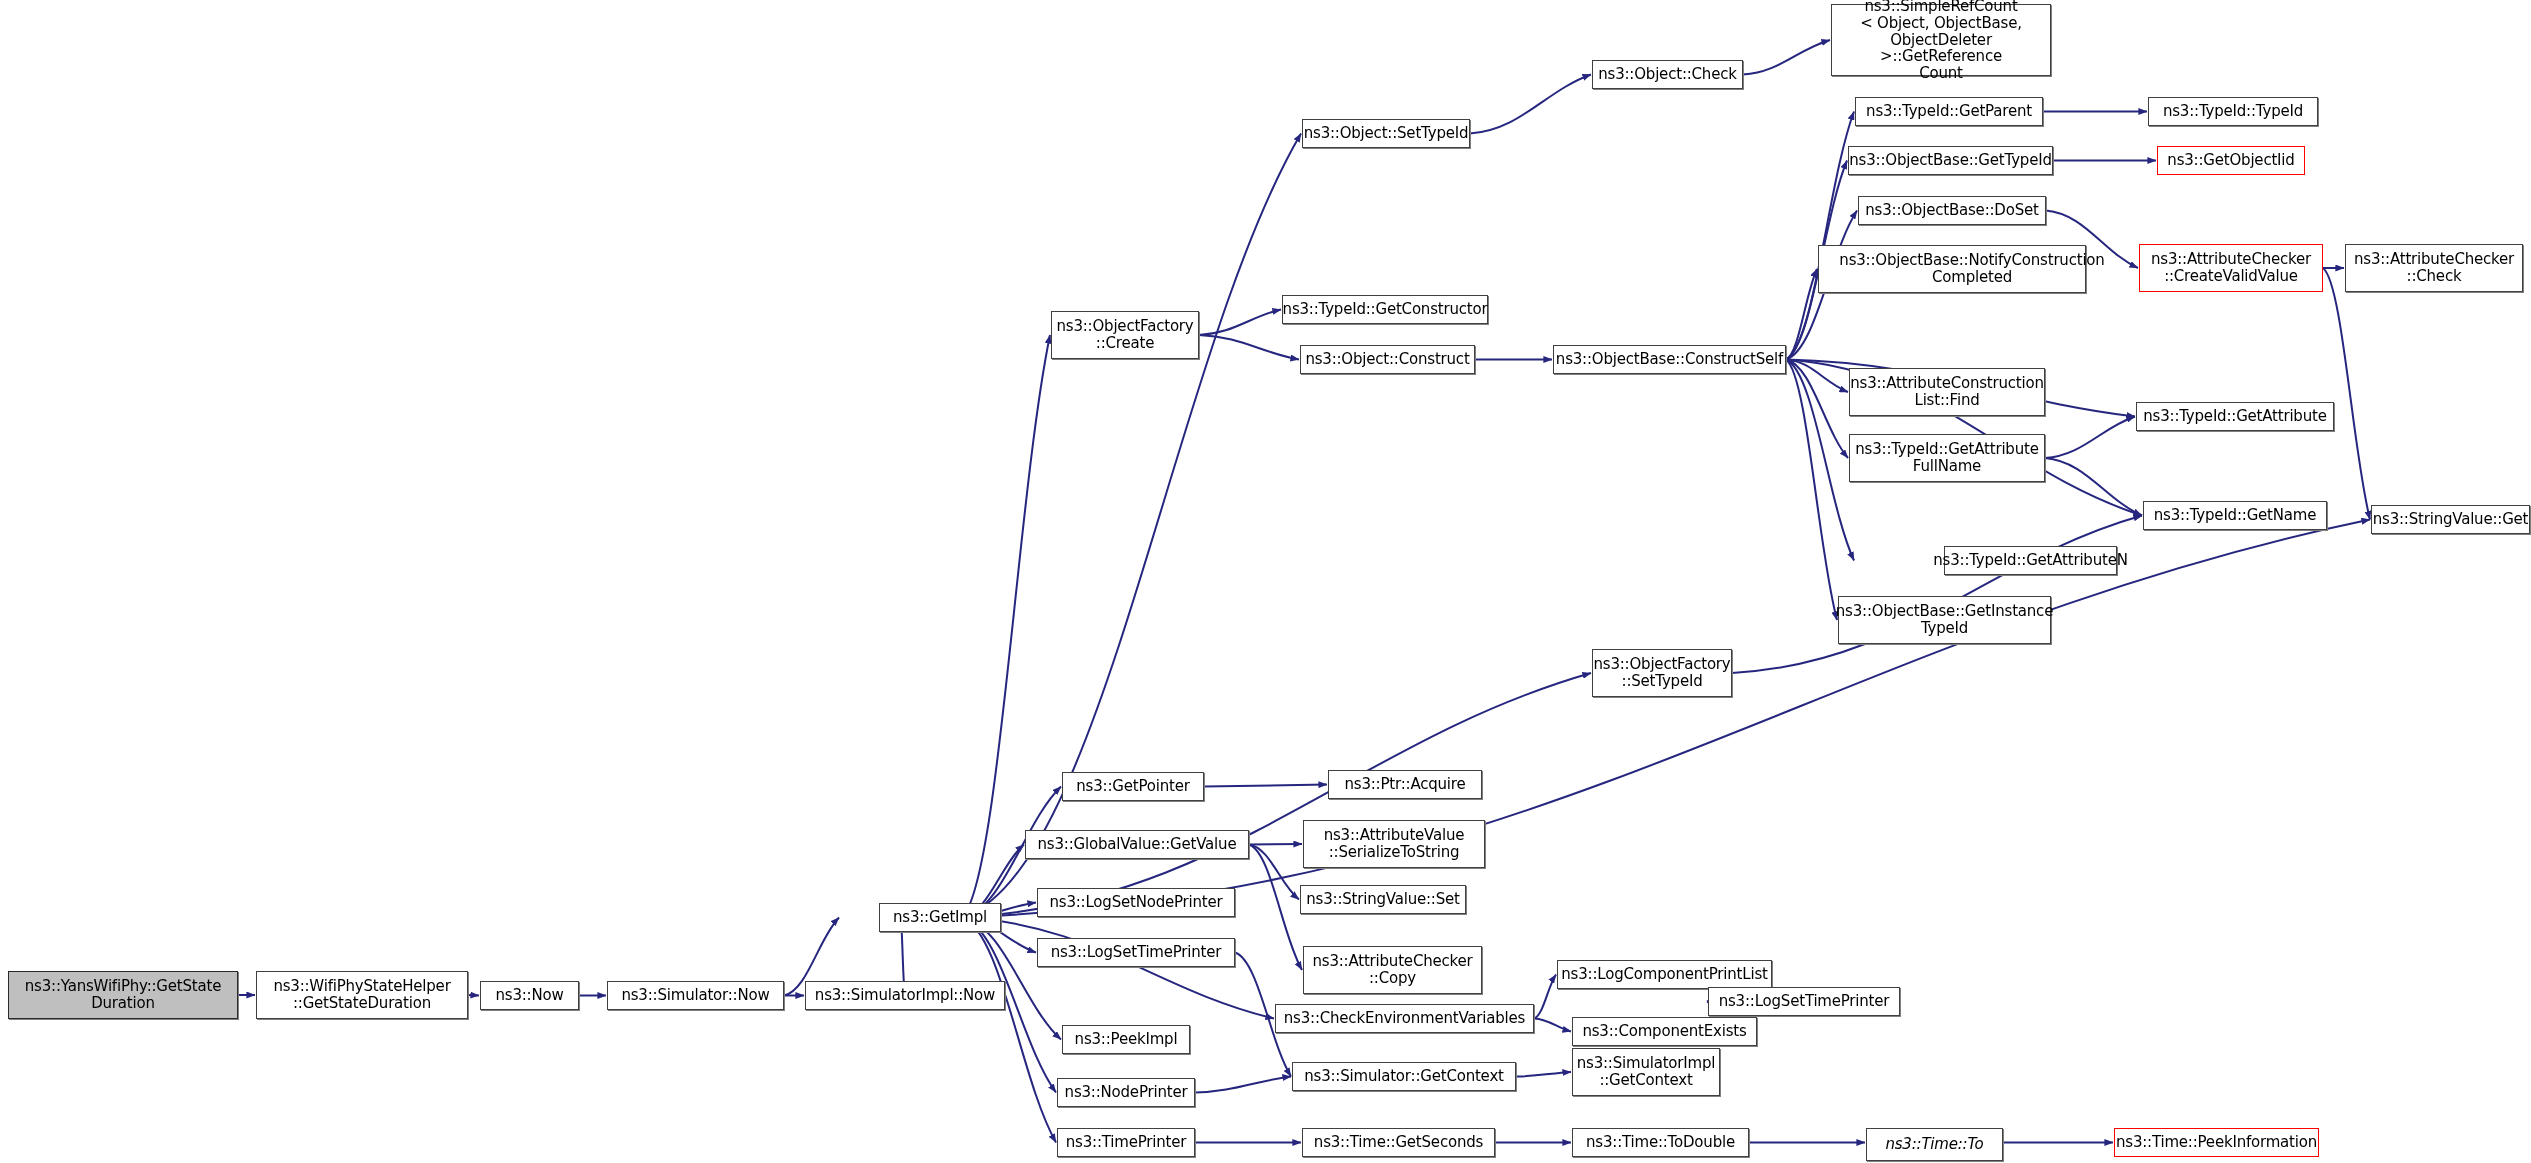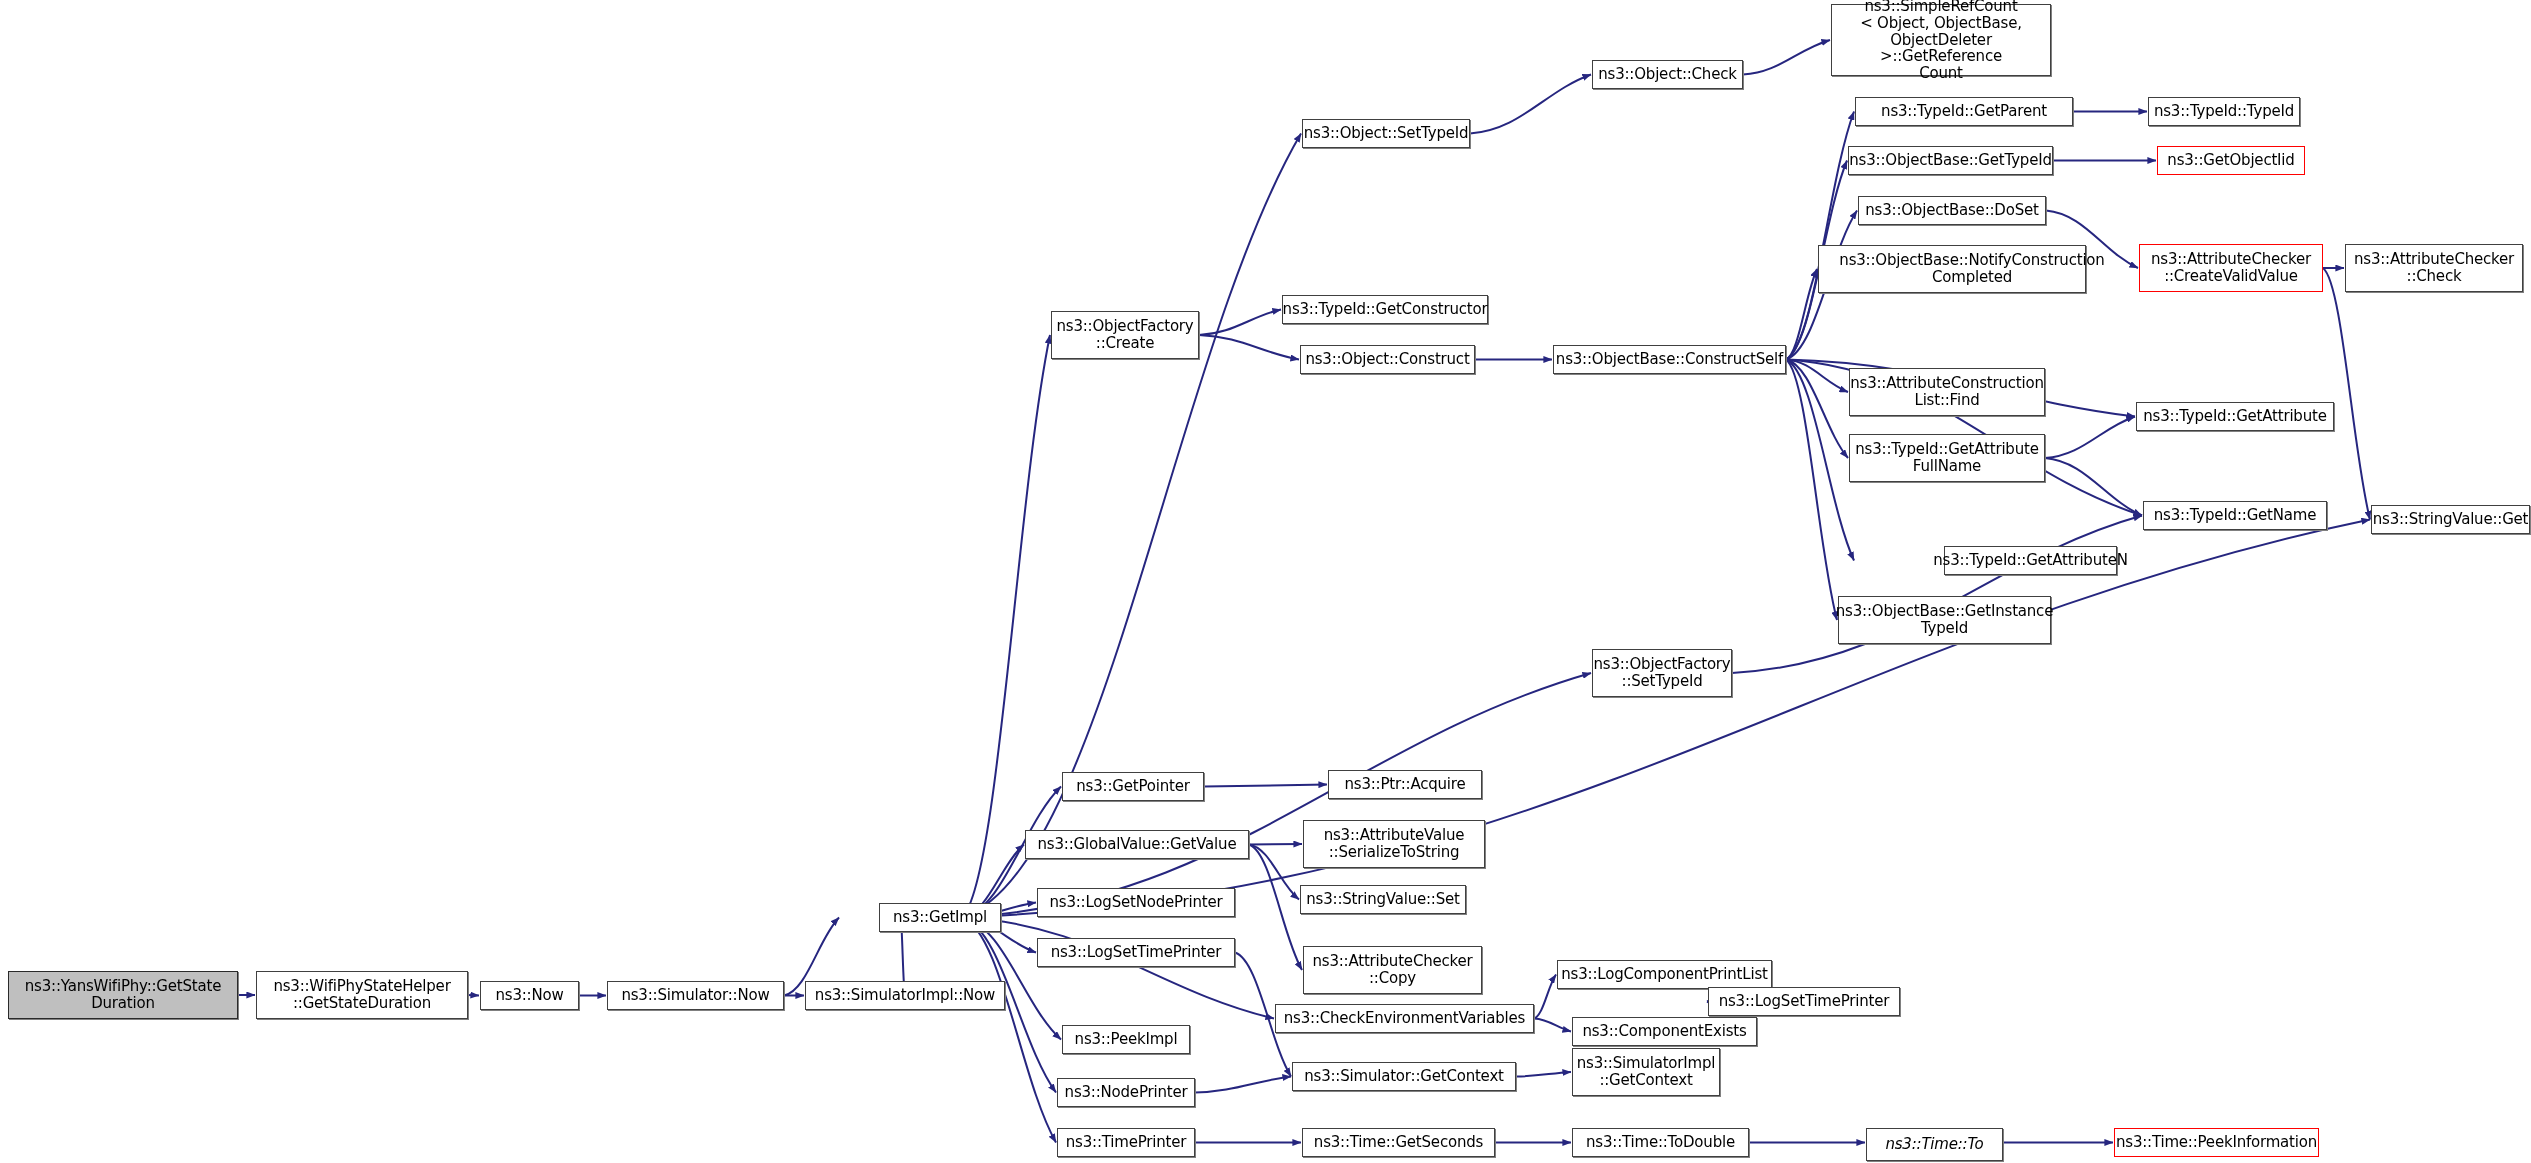--- a/index.html
+++ b/index.html
@@ -155,22 +155,22 @@
 ::Create</div>
       <div class="node" style="left: 1302px; top: 119px; width: 168px; height: 29px;">ns3::Object::SetTypeId</div>
       <div class="node" style="left: 1592px; top: 60px; width: 151px; height: 29px;">ns3::Object::Check</div>
       <div class="node" style="left: 1831px; top: 4px; width: 220px; height: 72px;">ns3::SimpleRefCount
 &lt; Object, ObjectBase,
  ObjectDeleter &gt;::GetReference
 Count</div>
       <div class="node" style="left: 1282px; top: 295px; width: 206px; height: 29px;">ns3::TypeId::GetConstructor</div>
       <div class="node" style="left: 1300px; top: 345px; width: 175px; height: 29px;">ns3::Object::Construct</div>
       <div class="node" style="left: 1553px; top: 345px; width: 233px; height: 29px;">ns3::ObjectBase::ConstructSelf</div>
-      <div class="node" style="left: 1855px; top: 97px; width: 218px; height: 29px;">ns3::TypeId::GetParent</div>
-      <div class="node" style="left: 2148px; top: 97px; width: 152px; height: 29px;">ns3::TypeId::TypeId</div>
+      <div class="node" style="left: 1855px; top: 97px; width: 188px; height: 29px;">ns3::TypeId::GetParent</div>
+      <div class="node" style="left: 2148px; top: 97px; width: 170px; height: 29px;">ns3::TypeId::TypeId</div>
       <div class="node" style="left: 1848px; top: 146px; width: 205px; height: 29px;">ns3::ObjectBase::GetTypeId</div>
       <div class="node redborder" style="left: 2157px; top: 146px; width: 148px; height: 29px;">ns3::GetObjectIid</div>
       <div class="node" style="left: 1858px; top: 196px; width: 188px; height: 29px;">ns3::ObjectBase::DoSet</div>
       <div class="node" style="left: 1818px; top: 245px; width: 268px; height: 48px; padding-left: 44px;">ns3::ObjectBase::NotifyConstruction
 Completed</div>
       <div class="node redborder" style="left: 2139px; top: 244px; width: 184px; height: 48px;">ns3::AttributeChecker
 ::CreateValidValue</div>
       <div class="node" style="left: 2345px; top: 244px; width: 178px; height: 48px;">ns3::AttributeChecker
 ::Check</div>
       <div class="node" style="left: 1849px; top: 368px; width: 196px; height: 48px;">ns3::AttributeConstruction

